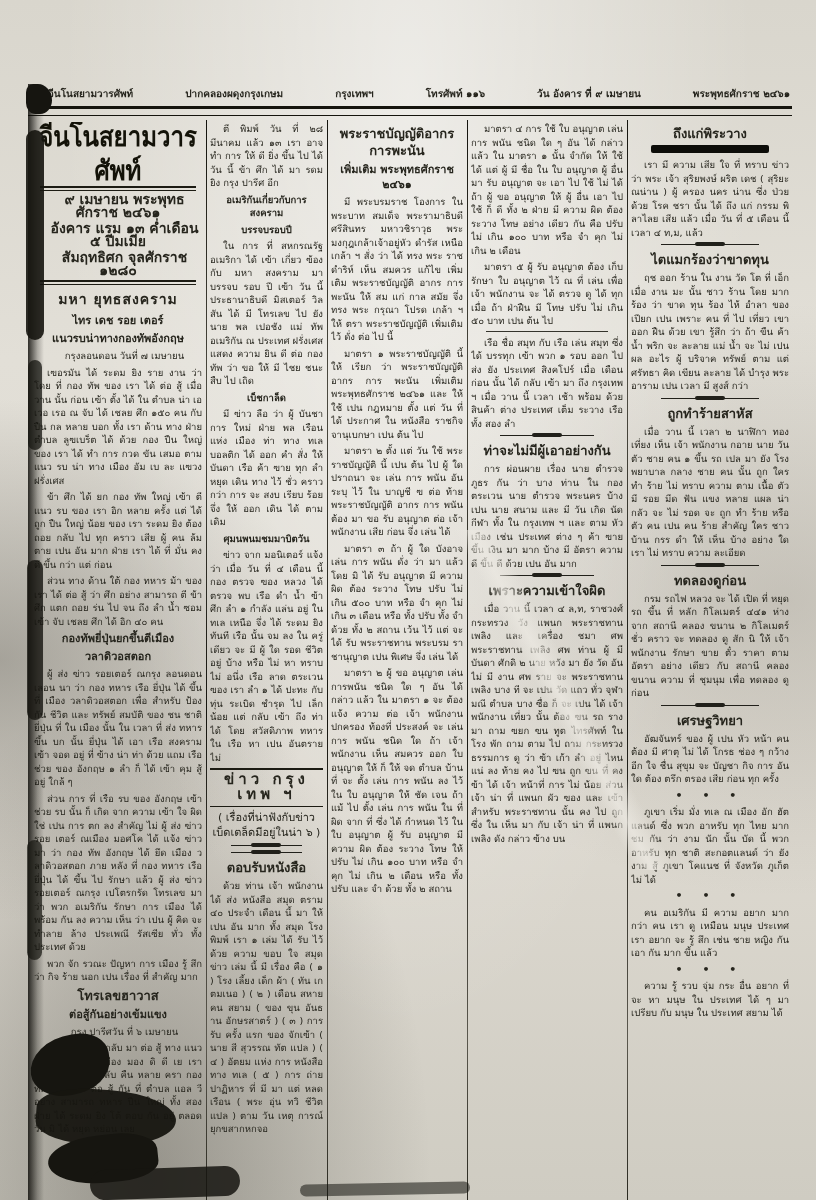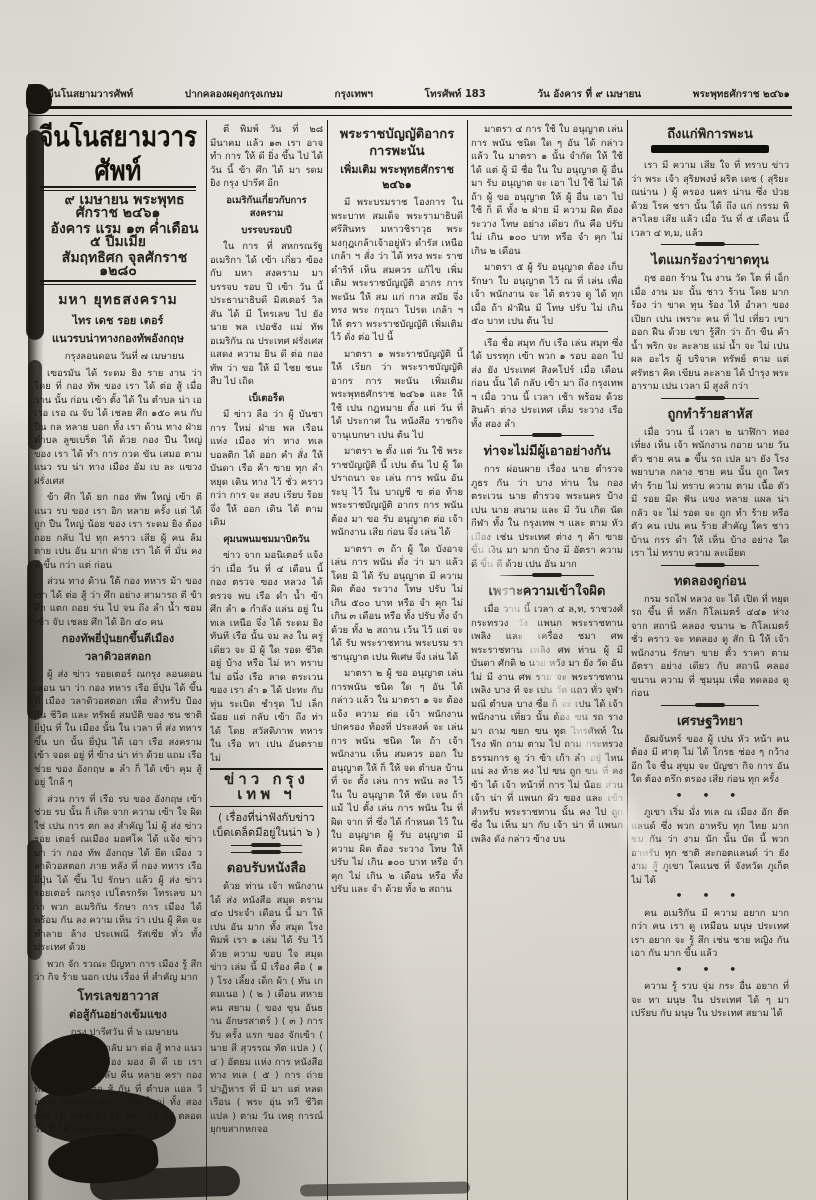--- a/index.html
+++ b/index.html
@@ -41,21 +41,21 @@
 </style>
 </head>
 <body>
 
 <div class="page">
 
   <div class="hdr">
     <span>จีนโนสยามวารศัพท์</span>
     <span>ปากคลองผดุงกรุงเกษม</span>
     <span>กรุงเทพฯ</span>
-    <span>โทรศัพท์ 183</span>
+    <span>โทรศัพท์ ๑๑๖</span>
     <span>วัน อังคาร ที่ ๙ เมษายน</span>
     <span>พระพุทธศักราช ๒๔๖๑</span>
   </div>
   <div class="hrule"></div>
 
   <div class="vr" style="left:206px"></div>
   <div class="vr" style="left:327px"></div>
   <div class="vr" style="left:467px"></div>
   <div class="vr" style="left:627px"></div>
 
@@ -82,21 +82,21 @@
     <div class="hc sml">ต่อสู้กันอย่างเข้มแขง</div>
     <p class="dateline">กรุง ปารีศวัน ที่ ๖ เมษายน</p>
     <p>ศึก ไม่ ได้ ยก กลับ มา ต่อ สู้ ทาง แนว รบ เหนือ ของ เมือง มอง ดิ ดี เย เรา พยายาม ตี โต้ กลับ คืน หลาย ครา กอง ทัพ ใหญ่ ได้ ต่อ สู้ กัน ที่ ตำบล แอล วี อย่าง สามารถ ทหาร ปืน ใหญ่ ทั้ง สอง ฝ่าย ได้ ระดม ยิง โต้ ตอบ กัน อยู่ ตลอด วัน มิ ได้ หยุด หย่อน เลย</p>
   </div>
 
   <div class="col" style="left:210px;width:113px">
     <p class="nohd">ตี พิมพ์ วัน ที่ ๒๘ มีนาคม แล้ว ๑๓ เรา อาจ ทำ การ ให้ ดี ยิ่ง ขึ้น ไป ได้ วัน นี้ ข้า ศึก ได้ มา รดม ยิง กรุง ปารีศ อีก</p>
     <div class="hc">อเมริกันเกี่ยวกับการสงคราม</div>
     <div class="hc">บรรจบรอบปี</div>
     <p>ใน การ ที่ สหกรณรัฐ อเมริกา ได้ เฃ้า เกี่ยว ฃ้อง กับ มหา สงคราม มา บรรจบ รอบ ปี เฃ้า วัน นี้ ประธานาธิบดี มิสเตอร์ วิลสัน ได้ มี โทรเลข ไป ยัง นาย พล เปอชัง แม่ ทัพ อเมริกัน ณ ประเทศ ฝรั่งเศส แสดง ความ ยิน ดี ต่อ กอง ทัพ ว่า ขอ ให้ มี ไชย ชนะ สืบ ไป เถิด</p>
-    <div class="hc">เบ็เตอร็ด</div>
+    <div class="hc">เบ็ชกาล็ด</div>
     <p>มี ฃ่าว ลือ ว่า ผู้ บันชา การ ใหม่ ฝ่าย พล เรือน แห่ง เมือง ท่า ทาง ทเล บอลติก ได้ ออก คำ สั่ง ให้ บันดา เรือ ค้า ฃาย ทุก ลำ หยุด เดิน ทาง ไว้ ชั่ว คราว กว่า การ จะ สงบ เรียบ ร้อย จึ่ง ให้ ออก เดิน ได้ ตาม เดิม</p>
     <div class="hc">ศุมนพนมชมมาบิตวัน</div>
     <p>ฃ่าว จาก มอนิเตอร์ แจ้ง ว่า เมื่อ วัน ที่ ๔ เดือน นี้ กอง ตรวจ ฃอง หลวง ได้ ตรวจ พบ เรือ ดำ น้ำ ฃ้า ศึก ลำ ๑ กำลัง แล่น อยู่ ใน ทเล เหนือ จึ่ง ได้ ระดม ยิง ทันที เรือ นั้น จม ลง ใน ครู่ เดียว จะ มี ผู้ ใด รอด ชีวิต อยู่ บ้าง หรือ ไม่ หา ทราบ ไม่ อนึ่ง เรือ ลาด ตระเวน ฃอง เรา ลำ ๑ ได้ ปะทะ กับ ทุ่น ระเบิด ชำรุด ไป เล็ก น้อย แต่ กลับ เฃ้า ถึง ท่า ได้ โดย สวัสดิภาพ ทหาร ใน เรือ หา เปน อันตราย ไม่</p>
     <div class="boxhead hc">
       <span class="t">ข่าว กรุง เทพ ฯ</span>
     </div>
     <div class="hc sml" style="font-weight:normal">( เรื่องที่น่าฟังกับข่าวเบ็ดเตล็ดมีอยู่ในน่า ๖ )</div>
     <div class="dv"></div>
     <div class="dv"></div>
     <div class="hc mid">ตอบรับหนังสือ</div>
@@ -120,21 +120,21 @@
     <p>เรือ ชื่อ สมุท กับ เรือ เล่น สมุท ซึ่ง ได้ บรรทุก เฃ้า พวก ๑ รอบ ออก ไป ส่ง ยัง ประเทศ สิงคโปร์ เมื่อ เดือน ก่อน นั้น ได้ กลับ เฃ้า มา ถึง กรุงเทพ ฯ เมื่อ วาน นี้ เวลา เช้า พร้อม ด้วย สินค้า ต่าง ประเทศ เต็ม ระวาง เรือ ทั้ง สอง ลำ</p>
     <div class="dv"></div>
     <div class="hc mid">ท่าจะไม่มีผู้เอาอย่างกัน</div>
     <p>การ ผ่อนผาย เรื่อง นาย ตำรวจ ภูธร กัน ว่า บาง ท่าน ใน กอง ตระเวน นาย ตำรวจ พระนคร บ้าง เปน นาย สนาม และ มี วัน เกิด นัด กีฬา ทั้ง ใน กรุงเทพ ฯ และ ตาม หัว เมือง เช่น ประเทศ ต่าง ๆ ค้า ฃาย ขึ้น เงิน มา มาก บ้าง มี อัตรา ความ ดี ขึ้น ดี ด้วย เปน อัน มาก</p>
     <div class="dv"></div>
     <div class="hc mid">เพราะความเข้าใจผิด</div>
     <p>เมื่อ วาน นี้ เวลา ๔ ล,ท, ราชวงศ์ กระทรวง วัง แพนก พระราชทาน เพลิง และ เครื่อง ชมา ศพ พระราชทาน เพลิง ศพ ท่าน ผู้ มี บันดา ศักดิ ๒ นาย หวัง มา ยัง วัด อัน ไม่ มี งาน ศพ ราย จะ พระราชทาน เพลิง บาง ที จะ เปน วัด แถว ทั่ว จุฬา มณี ตำบล บาง ซื่อ ก็ จะ เปน ได้ เจ้า พนักงาน เที่ยว นั้น ต้อง ฃน รถ ราง มา ถาม ฃยก ฃน ทูต ไทรศัพท์ ใน โรง พัก ถาม ตาม ไป ถาม กระทรวง ธรรมการ ดู ว่า ฃ้า เก้า ลำ อยู่ ไหน แน่ ลง ท้าย คง ไป ฃน ถูก ฃน ที่ คง ฃ้า ได้ เจ้า หน้าที่ การ ไม่ น้อย ส่วน เจ้า น่า ที่ แพนก ผัว ฃอง และ เฃ้า สำหรับ พระราชทาน นั้น คง ไป ถูก ซึ่ง ใน เห็น มา กับ เจ้า น่า ที่ แพนก เพลิง ดัง กล่าว ฃ้าง บน</p>
   </div>
 
   <div class="col" style="left:631px;width:158px">
-    <div class="hc mid">ถึงแก่พิการพะน</div>
+    <div class="hc mid">ถึงแก่พิระวาง</div>
     <div class="bar"></div>
     <p>เรา มี ความ เสีย ใจ ที่ ทราบ ข่าว ว่า พระ เจ้า สุริยพงษ์ ผริต เดช ( สุริยะ ณน่าน ) ผู้ ครอง นคร น่าน ซึ่ง ป่วย ด้วย โรค ชรา นั้น ได้ ถึง แก่ กรรม พิลาไลย เสีย แล้ว เมื่อ วัน ที่ ๕ เดือน นี้ เวลา ๔ ท,ม, แล้ว</p>
     <div class="dv"></div>
     <div class="hc mid">ไตแมกร้องว่าขาดทุน</div>
     <p>ฤช ออก ร้าน ใน งาน วัด โต ที่ เอ็ก เมื่อ งาน มะ นั้น ชาว ร้าน โดย มาก ร้อง ว่า ขาด ทุน ร้อง ไห้ อำลา ของ เปียก เปน เพราะ คน ที่ ไป เที่ยว เขา ออก ฝืน ด้วย เขา รู้สึก ว่า ถ้า ขืน ค้า น้ำ พริก จะ ละลาย แม่ น้ำ จะ ไม่ เปน ผล อะไร ผู้ บริจาค ทรัพย์ ตาม แต่ ศรัทธา คิด เขียน ละลาย ได้ บำรุง พระ อาราม เปน เวลา มี สูงส์ กว่า</p>
     <div class="dv"></div>
     <div class="hc mid">ถูกทำร้ายสาหัส</div>
     <p>เมื่อ วาน นี้ เวลา ๒ นาฬิกา ทอง เที่ยง เห็น เจ้า พนักงาน กอาย นาย วัน ตัว ชาย คน ๑ ขึ้น รถ เปล มา ยัง โรง พยาบาล กลาง ชาย คน นั้น ถูก ใคร ทำ ร้าย ไม่ ทราบ ความ ตาม เนื้อ ตัว มี รอย มีด ฟัน แขง หลาย แผล น่า กลัว จะ ไม่ รอด จะ ถูก ทำ ร้าย หรือ ตัว คน เปน คน ร้าย สำคัญ ใคร ชาว บ้าน กรร ดำ ให้ เห็น บ้าง อย่าง ใด เรา ไม่ ทราบ ความ ละเอียด</p>
     <div class="dv"></div>
     <div class="hc mid">ทดลองดูก่อน</div>

